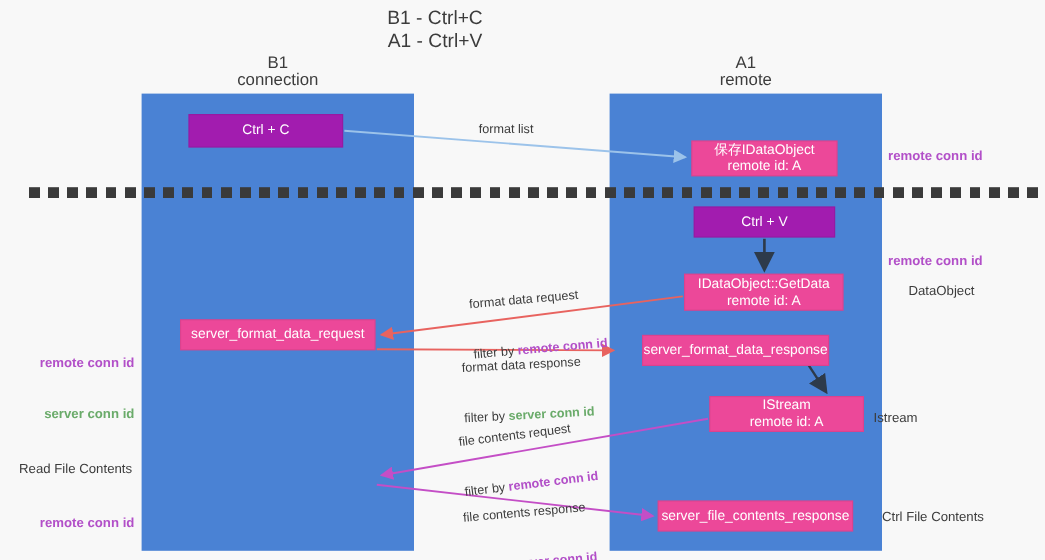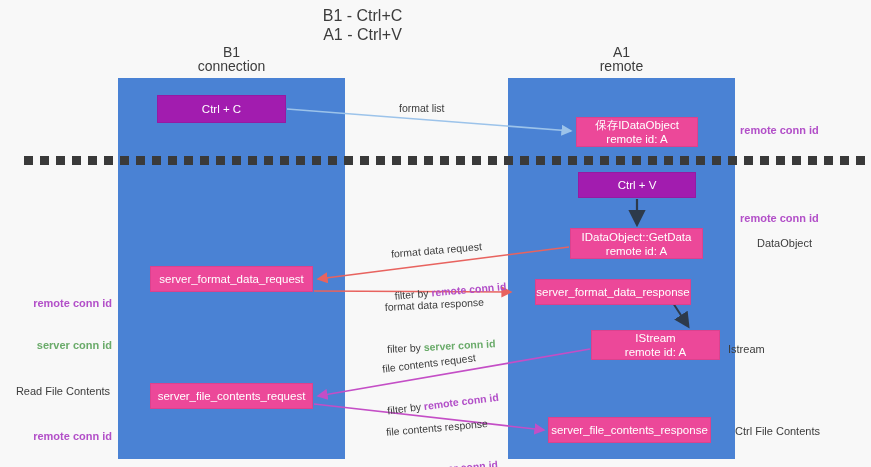--- a/index.html
+++ b/index.html
@@ -211,21 +211,20 @@
   <div class="abs node green" id="node-ctrl-c">Ctrl + C</div>
   <div class="abs node orange" id="node-save-ido">保存IDataObject
 remote id: A</div>
   <div class="abs node green" id="node-ctrl-v">Ctrl + V</div>
   <div class="abs node orange" id="node-getdata">IDataObject::GetData
 remote id: A</div>
   <div class="abs node orange" id="node-sfdreq">server_format_data_request</div>
   <div class="abs node orange" id="node-sfdresp">server_format_data_response</div>
   <div class="abs node orange" id="node-istream">IStream
 remote id: A</div>
-  <div class="abs node orange" id="node-sfcreq">server_file_contents_request</div>
   <div class="abs node orange" id="node-sfcresp">server_file_contents_response</div>
 
   <div class="abs side-note purple" id="note-remote-conn-1">remote conn id</div>
   <div class="abs side-note purple" id="note-remote-conn-2">remote conn id</div>
   <div class="abs side-note dark" id="note-dataobject">DataObject</div>
   <div class="abs side-note dark" id="note-istream-lbl">Istream</div>
   <div class="abs side-note dark" id="note-write-file">Ctrl File Contents</div>
 
   <div class="abs side-note" id="note-left-conn">
     <div class="purple">remote conn id</div>

